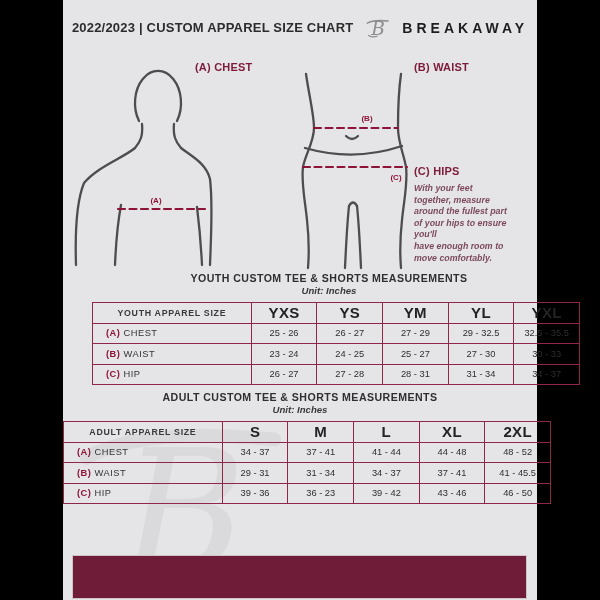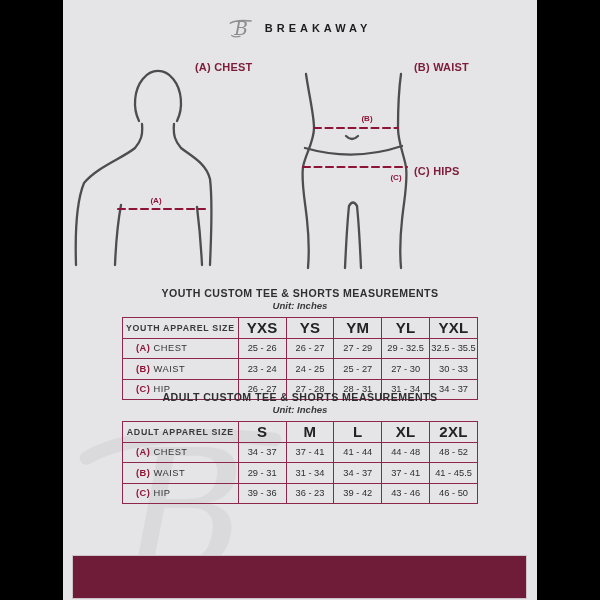--- a/index.html
+++ b/index.html
@@ -14,54 +14,55 @@
   }
   *{margin:0;padding:0;box-sizing:border-box;}
   html,body{width:600px;height:600px;}
   body{background:#000;font-family:"Liberation Sans",sans-serif;position:relative;overflow:hidden;}
   .page{position:absolute;left:63px;top:0;width:474px;height:600px;background:var(--bg);}
   .wm{position:absolute;left:8px;top:398px;z-index:0;}
   .layer{position:absolute;z-index:1;}
 
   .header{left:0;top:16px;width:474px;display:flex;align-items:center;justify-content:center;gap:13px;}
   .title{font-size:13px;font-weight:700;color:var(--ink);letter-spacing:.2px;white-space:nowrap;}
-  .brand{font-size:11px;font-weight:700;color:#1d1d1f;letter-spacing:4px;white-space:nowrap;}
+  .brand{font-size:14px;font-weight:700;color:#1d1d1f;letter-spacing:4px;white-space:nowrap;}
 
   .inst{width:106px;}
   .inst-h{font-size:11px;font-weight:700;color:var(--maroon);margin-bottom:6px;letter-spacing:.2px;}
   .inst-t{font-size:8.8px;font-style:italic;color:var(--mauve);line-height:1.32;white-space:pre-line;font-weight:600;}
 
   .fig path,.fig ellipse{fill:none;stroke:var(--figure);stroke-width:2.3;stroke-linecap:round;}
   .fig .dash{stroke:var(--dash);stroke-width:2.2;stroke-dasharray:7 4.5;}
   .fig text{font-family:"Liberation Sans",sans-serif;font-size:8px;font-weight:700;fill:var(--dash);}
 
   .tblock{left:0;width:474px;text-align:center;}
   .t-title{font-size:10.6px;font-weight:700;color:#2f2f31;letter-spacing:.45px;}
   .t-unit{font-size:9.6px;font-style:italic;font-weight:600;color:#3a3a3c;margin-top:1px;}
-  table{width:356px;margin:6px auto 0;border-collapse:collapse;table-layout:fixed;background:transparent;}
+  table{width:488px;margin:6px auto 0;border-collapse:collapse;table-layout:fixed;background:transparent;}
   td{border:1.5px solid var(--tborder);height:20.5px;font-size:9.3px;color:#2e2e30;text-align:center;vertical-align:middle;font-weight:500;}
   td.lbl{text-align:left;padding-left:13px;letter-spacing:.5px;color:#333335;}
   td.szh{font-weight:700;font-size:15px;color:#232325;letter-spacing:.3px;}
   td.cath{font-weight:600;font-size:8.8px;letter-spacing:.7px;color:#39393b;}
   .pfx{color:var(--dash);font-weight:700;}
 
   .footer{left:10px;top:556px;width:453px;height:42px;background:var(--footer);outline:1px solid #cdc3c8;}
 </style>
 </head>
 <body>
 
 <div class="page">
 
   <svg class="wm" width="215" height="200" viewBox="0 0 26 25">
     <path d="M1.5 7.5 Q8 3.6 25 5.2" stroke="#dadadd" stroke-width="1.7" fill="none" stroke-linecap="round"></path>
     <path d="M3 21.5 Q6.5 24 12.5 22.6" stroke="#dadadd" stroke-width="1.3" fill="none" stroke-linecap="round"></path>
     <text x="6" y="21.5" font-family="DejaVu Serif, serif" font-style="italic" font-size="21" fill="#dadadd">B</text>
   </svg>
 
   <div class="layer header">
+    <span class="title">2022/2023  |  CUSTOM APPAREL SIZE CHART</span>
     <svg width="23" height="23" viewBox="0 0 26 25">
       <path d="M1.5 7.5 Q8 3.6 25 5.2" stroke="#909094" stroke-width="1.8" fill="none" stroke-linecap="round"></path>
       <path d="M3 21.5 Q6.5 24 12.5 22.6" stroke="#909094" stroke-width="1.4" fill="none" stroke-linecap="round"></path>
       <text x="6" y="21.5" font-family="DejaVu Serif, serif" font-style="italic" font-size="21" fill="#8d8d91">B</text>
     </svg>
     <span class="brand">BREAKAWAY</span>
   </div>
 
   <svg class="layer fig" style="left:8px;top:55px;" width="144" height="212" viewBox="0 0 144 212">
     <path d="M68 66 A 23 32 0 1 1 106 66"></path>
@@ -90,23 +91,30 @@
     <text x="78" y="61" text-anchor="middle">(B)</text>
     <text x="107" y="120" text-anchor="middle">(C)</text>
   </svg>
 
   <div class="layer inst" style="left:351px;top:61px;">
     <div class="inst-h">(B) WAIST</div>
   </div>
 
   <div class="layer inst" style="left:351px;top:165px;">
     <div class="inst-h">(C) HIPS</div>
-  </div>
-
-  <div class="layer tblock" style="top:287px;">
+    <div class="inst-t">With your feet
+together, measure
+around the fullest part
+of your hips to ensure
+you'll
+have enough room to
+move comfortably.</div>
+  </div>
+
+  <div class="layer tblock" style="top:272px;margin-left:29px;">
     <div class="t-title">YOUTH CUSTOM TEE &amp; SHORTS MEASUREMENTS</div>
     <div class="t-unit">Unit: Inches</div>
     <table>
       <colgroup>
           <col style="width:32.6%">
           <col>
           <col>
           <col>
           <col>
           <col>

